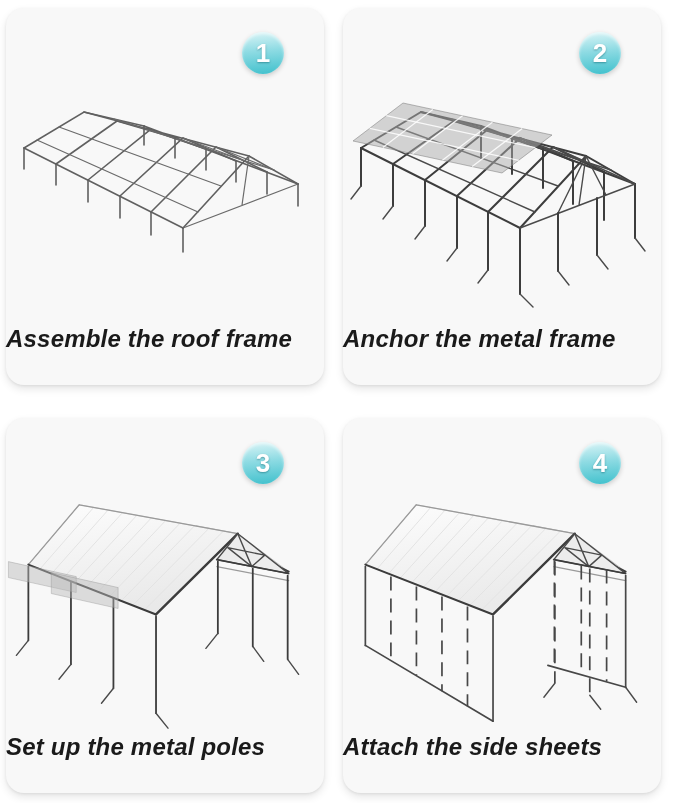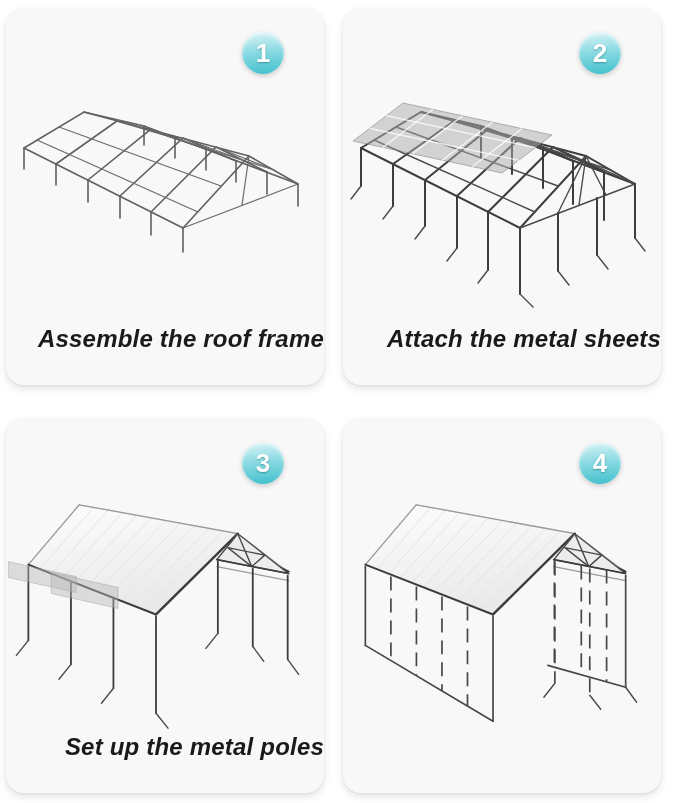--- a/index.html
+++ b/index.html
@@ -20,21 +20,21 @@
     background:linear-gradient(175deg,#dcf5f7 0%,#8edbe3 45%,#3fc0cc 100%);
     display:flex;align-items:center;justify-content:center;
     box-shadow:0 2px 5px rgba(0,0,0,.18), inset 0 2px 3px rgba(255,255,255,.55);
     z-index:3;
   }
   .badge span{
     color:#ffffff;font-weight:bold;font-size:26px;line-height:1;
     text-shadow:0 1px 2px rgba(0,80,90,.45);
   }
   .caption{
-    position:absolute;left:0;right:0;bottom:32px;text-align:right;
+    position:absolute;left:0;right:0;bottom:32px;text-align:left;
     font-style:italic;font-weight:bold;font-size:24px;color:#1a1a1a;
     letter-spacing:.2px;z-index:3;
   }
   svg.illus{position:absolute;left:0;top:0;width:100%;height:100%;z-index:1;}
   .fr1{stroke:#606060;stroke-width:1.6;fill:none;stroke-linecap:round;}
   .fr1t{stroke:#6a6a6a;stroke-width:1.2;fill:none;stroke-linecap:round;}
   .fr2{stroke:#3d3d3d;stroke-width:2;fill:none;stroke-linecap:round;}
   .fr2t{stroke:#4a4a4a;stroke-width:1.4;fill:none;stroke-linecap:round;}
   .dk{stroke:#3c3c3c;fill:none;stroke-linecap:round;}
   .lt{stroke:#9a9a9a;fill:none;stroke-linecap:round;}
@@ -87,21 +87,21 @@
     <path class="fr2t" d="M18,178 L8,191 M50,198 L40,211 M82,218 L72,231 M114,240 L104,253 M145,262 L135,275 M177,286 L190,299 M292,230 L302,243"></path>
 
     <path class="fr2t" d="M177,220 L292,176 M243,148 L236,197 M215,205 L243,148 M263,187 L243,148"></path>
     <path class="fr2" d="M215,205 L215,263 M254,190 L254,247"></path>
     <path class="fr2t" d="M215,263 L226,277 M254,247 L265,261"></path>
 
     <path class="sheet" d="M10,133 L60,95 L209,127 L159,165 Z"></path>
     <path class="sheetseam" d="M89.8,101.4 L39.8,139.4 M119.6,107.8 L69.6,145.8 M149.4,114.2 L99.4,152.2 M179.2,120.6 L129.2,158.6"></path>
     <path class="sheetseam" d="M43.3,107.7 L192.3,139.7 M26.7,120.3 L175.7,152.3"></path>
   </svg>
-  <div class="caption">Attach the metal sheets</div>
+  <div class="caption">Anchor the metal frame</div>
 </div>
 
 <div class="card" id="card-3">
   <div class="badge">
     <span>3</span>
   </div>
   <svg class="illus" viewBox="0 0 318 376">
     <defs>
       <linearGradient id="roofg3" x1="0" y1="0" x2="0.35" y2="1">
         <stop offset="0" stop-color="#fdfdfd"></stop>
@@ -166,13 +166,14 @@
     <path class="wall" stroke-width="2" d="M150,199 L150,304"></path>
     <path class="wall" stroke-width="1.8" d="M22,228 L150,304"></path>
 
     <path class="walld" d="M211.5,143 L211.5,250 M238.5,148 L238.5,257 M263.9,152 L263.9,264"></path>
     <path class="wall" stroke-width="1.6" d="M205,248 L283,270"></path>
 
     <path class="walld" d="M212,144 L212,266 M247,151 L247,278"></path>
     <path class="wall" d="M283,158 L283,270"></path>
     <path class="fr2t" d="M283,270 L294,285 M212,266 L201,280 M247,278 L258,292"></path>
   </svg>
+  <div class="caption">Attach the side sheets</div>
 </div>
 
 </body></html>

